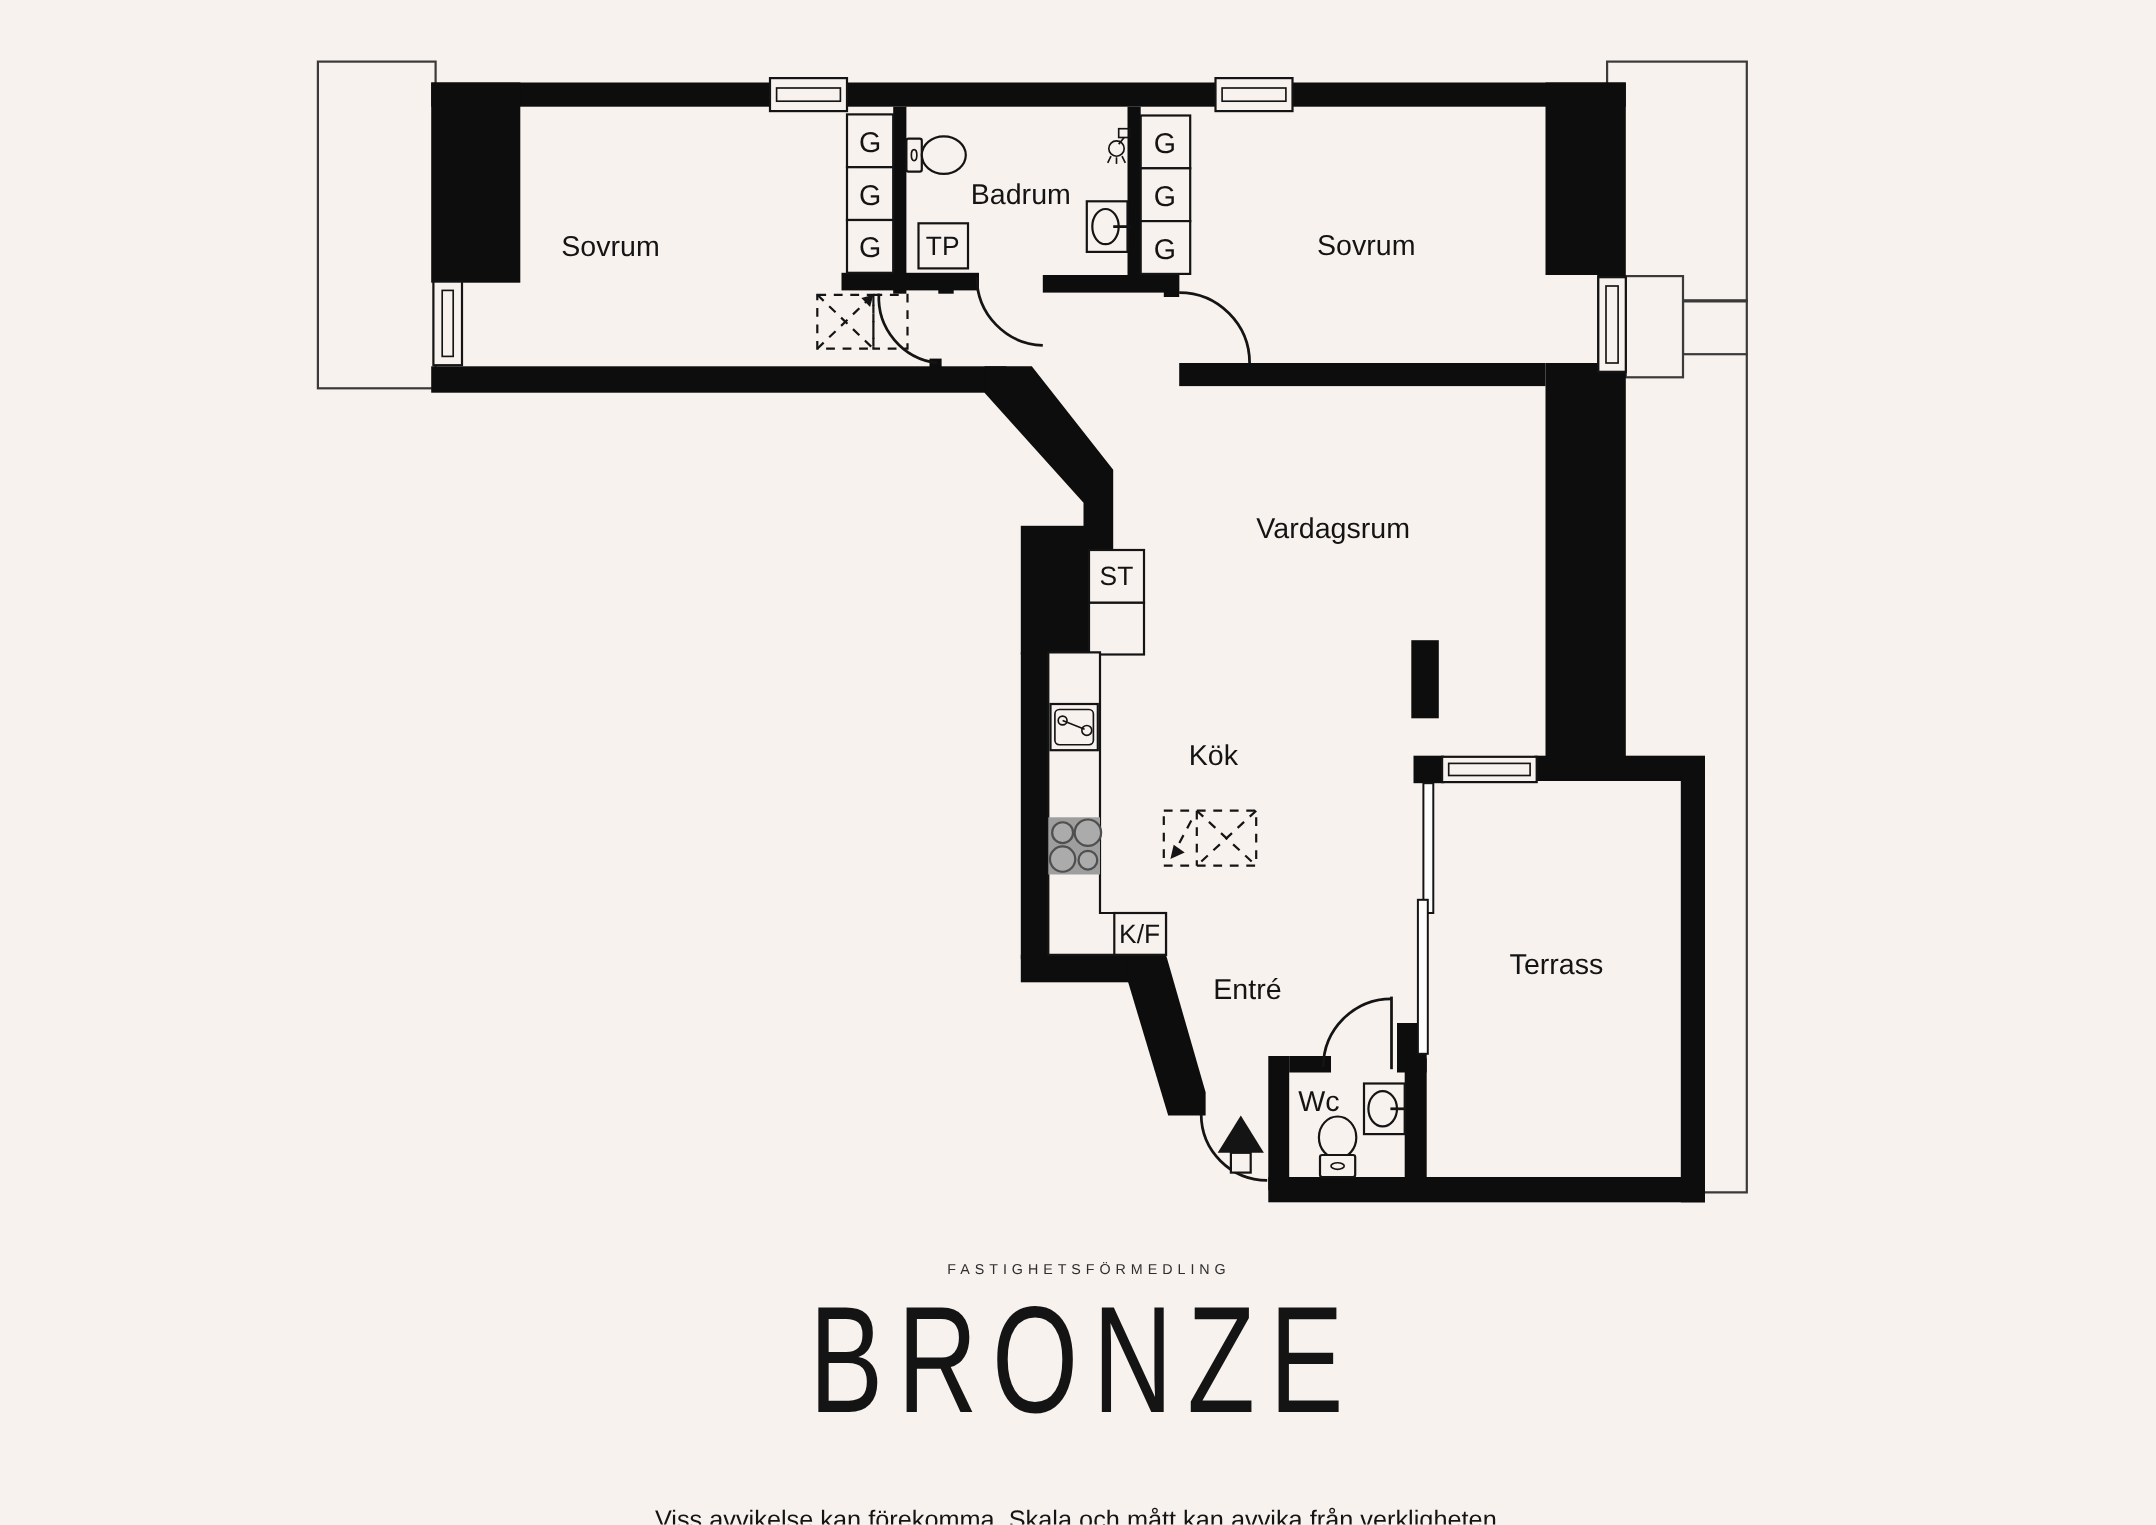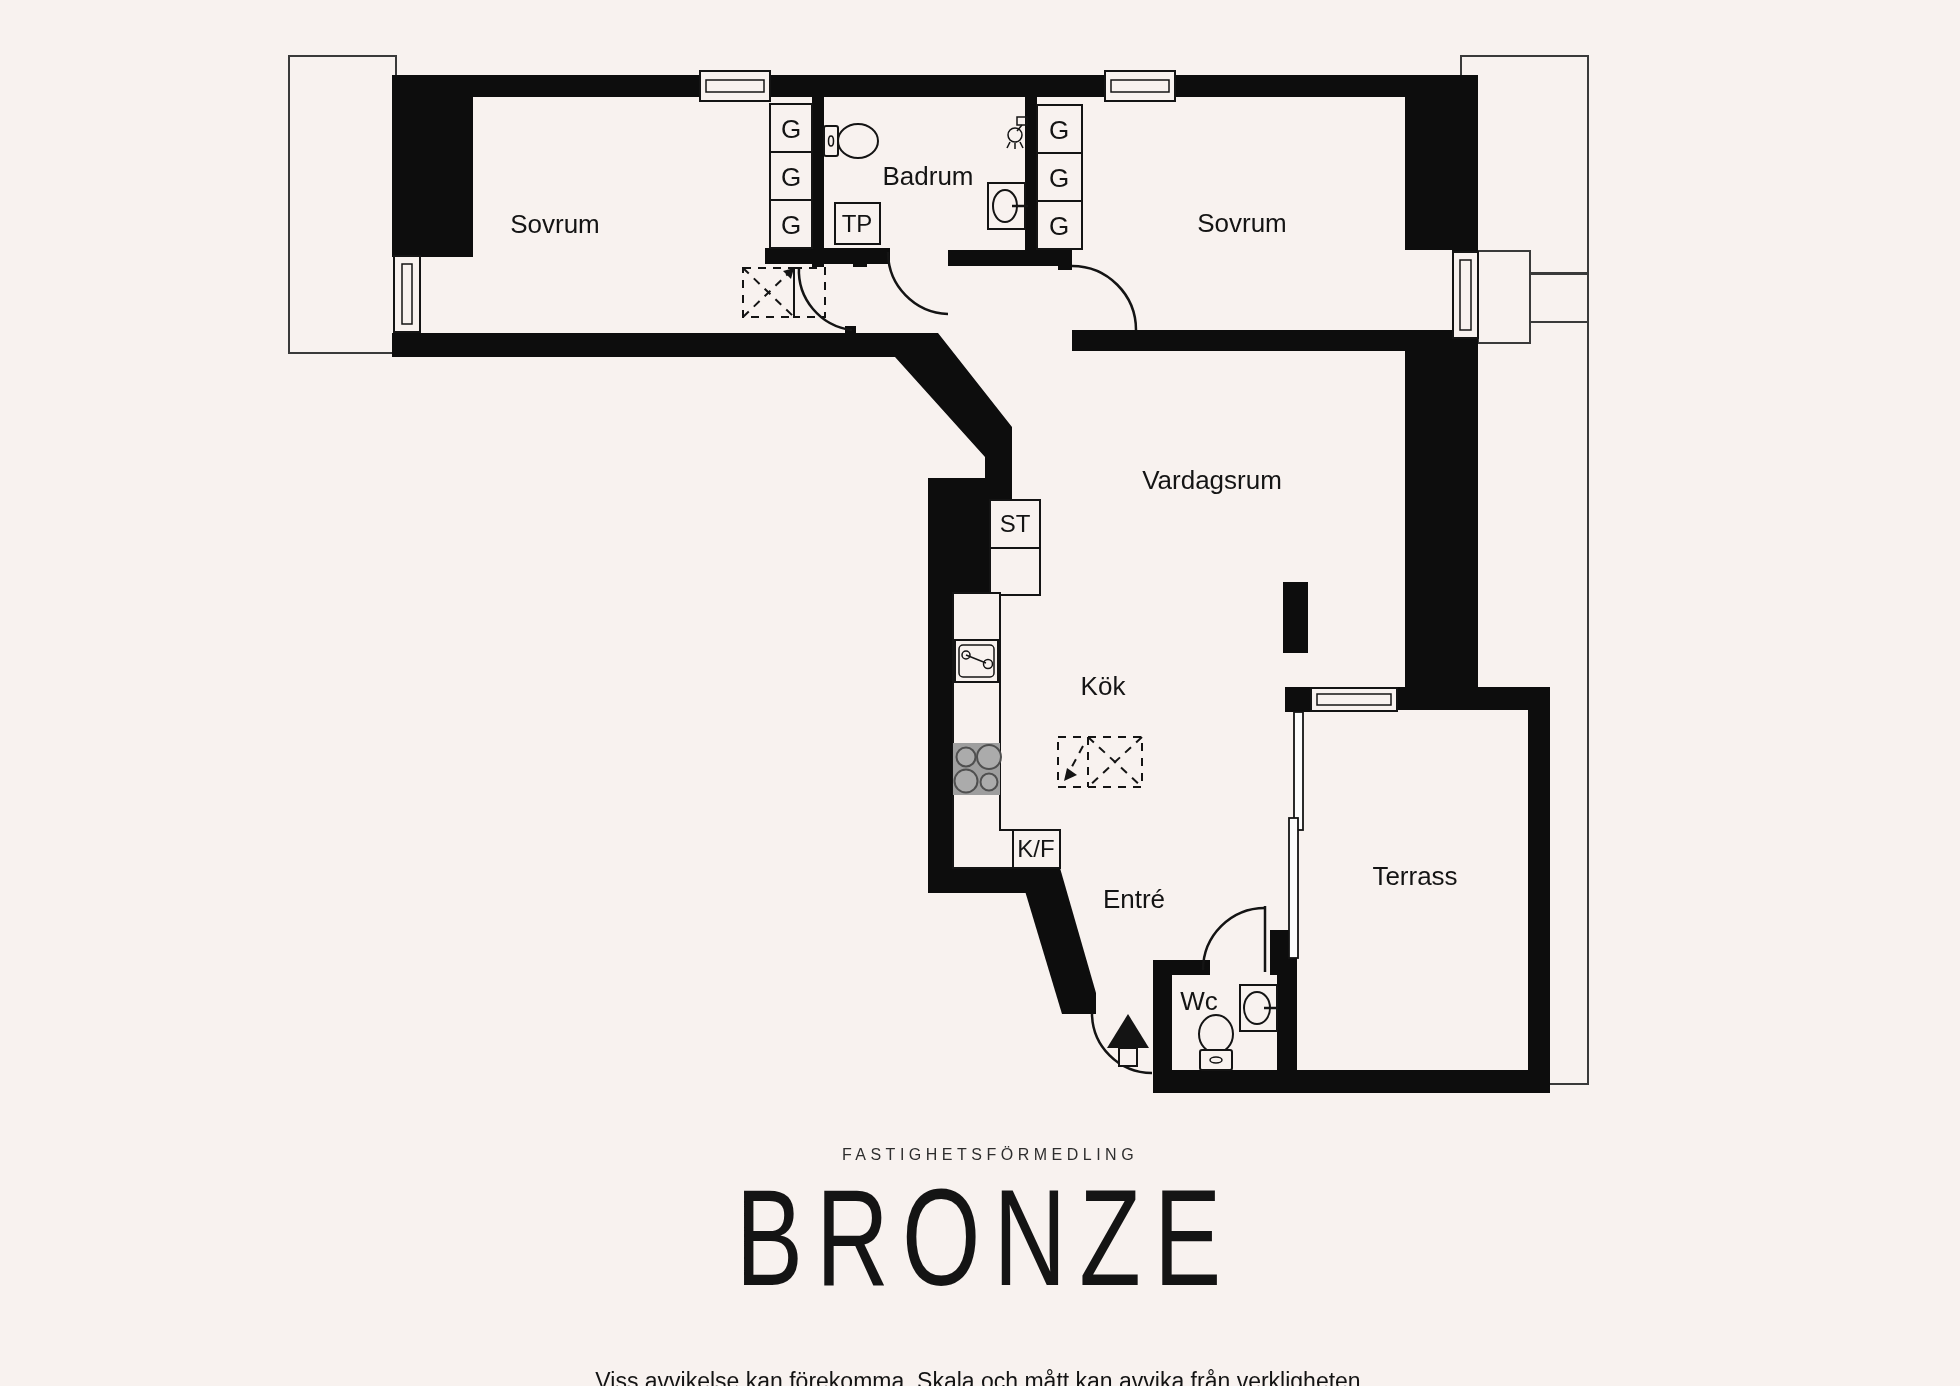--- a/index.html
+++ b/index.html
@@ -24,21 +24,21 @@
   .arc{fill:none;stroke:var(--line);stroke-width:2.5}
   .dash{fill:none;stroke:var(--line);stroke-width:2;stroke-dasharray:8 7}
   .outline{fill:none;stroke:var(--outline);stroke-width:2}
   .outline-filled{fill:var(--background);stroke:var(--outline);stroke-width:2}
   .glass{fill:#fdfdfd;stroke:var(--line);stroke-width:1.8}
   .stove{fill:var(--stove-body)}
   .burner{fill:#ababab;stroke:var(--stove-burner);stroke-width:2}
   .lbl{font:26px "Liberation Sans",sans-serif;fill:var(--line);text-anchor:middle}
   .lbl-s{font:24px "Liberation Sans",sans-serif;fill:var(--line);text-anchor:middle}
   .footer-tagline{position:absolute;top:1146px;left:990px;transform:translateX(-50%);
-     font-size:16px;letter-spacing:4.5px;color:#2e2e2e;white-space:nowrap}
+     font-size:13px;letter-spacing:4.5px;color:#2e2e2e;white-space:nowrap}
   .footer-brand{position:absolute;top:1168px;left:985px;transform:translateX(-50%) scaleX(.73);
      font-size:138px;line-height:1;letter-spacing:18px;color:#141414;white-space:nowrap;font-weight:400}
   .footer-disclaimer{position:absolute;top:1368px;left:978px;transform:translateX(-50%);
      font-size:23px;color:#141414;white-space:nowrap}
 </style>
 </head>
 <body>
 
 <div class="page">
 <svg width="1960" height="1386" viewBox="0 0 1960 1386">

